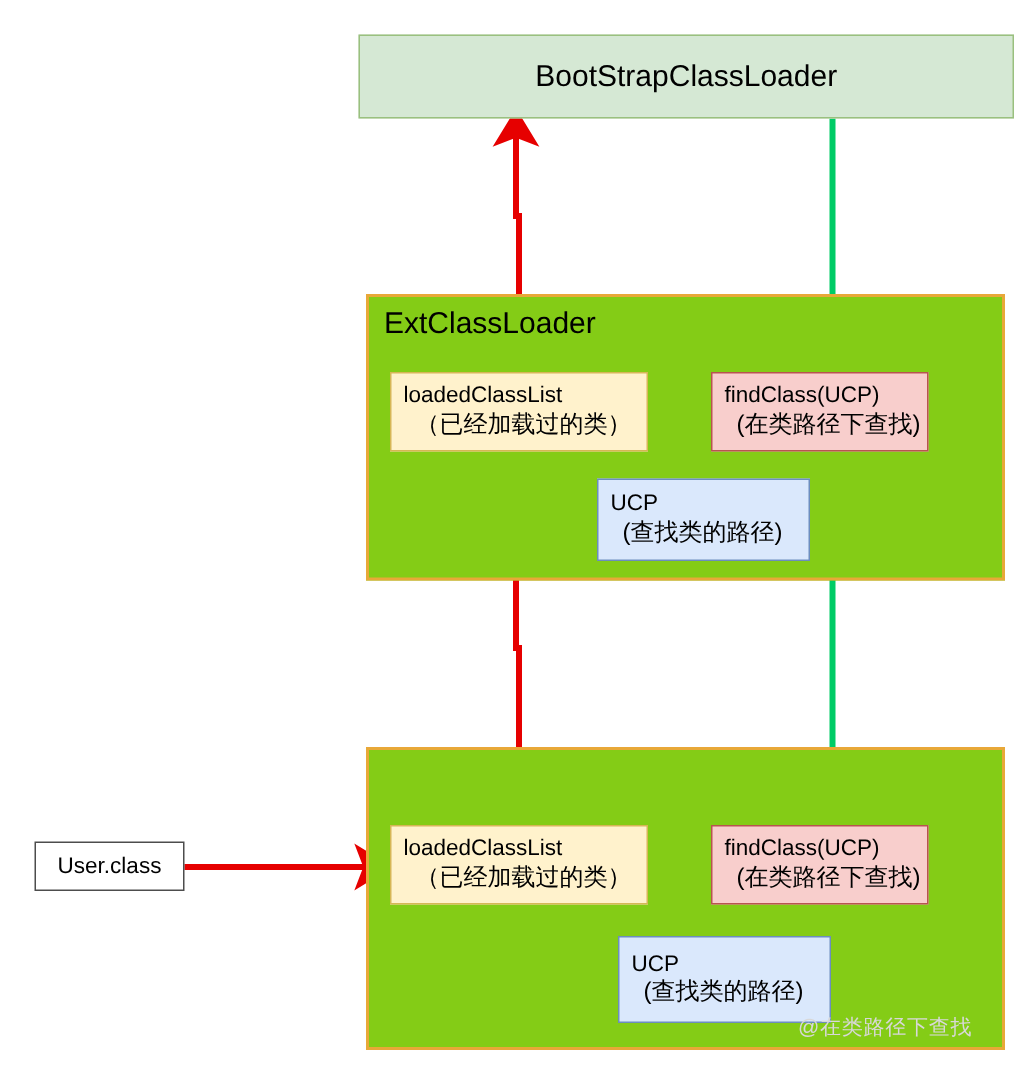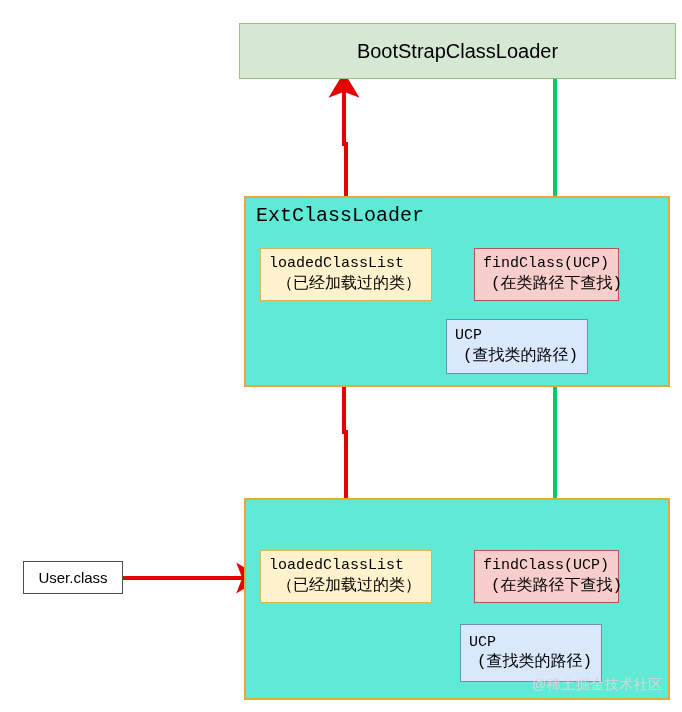--- a/index.html
+++ b/index.html
@@ -34,23 +34,22 @@
     align-items: center;
     justify-content: center;
   }
   #bootstrap-box .title {
     font-size: 20px;
     color: #000000;
     line-height: 1;
   }
   
   .loader-box {
-    background: #5eead4;
+    background: #84cc16;
     border: 2px solid #e8a838;
-    font-family: Liberation Mono, monospace;
   }
   #ext-box {
     left: 244px;
     top: 196px;
     width: 426px;
     height: 191px;
   }
   #app-box {
     left: 244px;
     top: 498px;
@@ -92,21 +91,20 @@
     background: #fff2cc;
     border: 1.5px solid #d6b656;
   }
   .sub-find {
     background: #f8cecc;
     border: 1.5px solid #b85450;
   }
   .sub-ucp {
     background: #dae8fc;
     border: 1.5px solid #6c8ebf;
-    margin-left: 48px;
   }
   
   #ext-loaded   { left: 14px;  top: 50px;  width: 172px; height: 53px; }
   #ext-find     { left: 228px; top: 50px;  width: 145px; height: 53px; }
   #ext-ucp      { left: 152px; top: 121px; width: 142px; height: 55px; }
   
   #app-loaded   { left: 14px;  top: 50px;  width: 172px; height: 53px; }
   #app-find     { left: 228px; top: 50px;  width: 145px; height: 53px; }
   #app-ucp      { left: 166px; top: 124px; width: 142px; height: 58px; }
   
@@ -219,15 +217,15 @@
     <div class="sub sub-ucp" id="app-ucp">
       <div class="l1">UCP</div>
       <div class="l2">(查找类的路径)</div>
     </div>
   </div>
 
   <div class="box" id="user-box">
     <div class="title">User.class</div>
   </div>
 
-  <div id="watermark">@稀土掘金技术社区</div>
+  <div id="watermark">@在类路径下查找</div>
 
 </div>
 
 </body></html>

